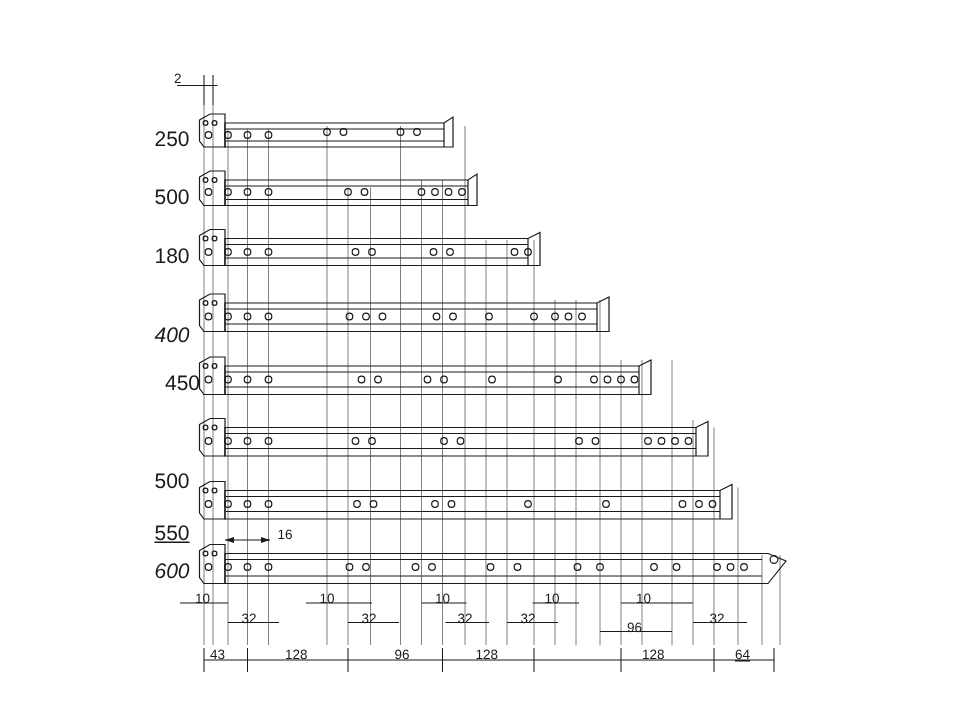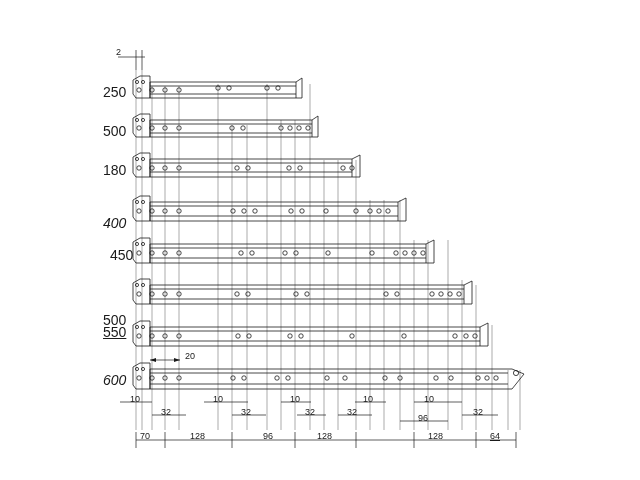--- a/index.html
+++ b/index.html
@@ -292,39 +292,39 @@
   </svg>
 
   <div class="lbl" style="left:116px;top:48px;">2</div>
 
   <div class="lbl row" style="left:103px;top:85px;">250</div>
   <div class="lbl row" style="left:103px;top:124px;">500</div>
   <div class="lbl row" style="left:103px;top:163px;">180</div>
   <div class="lbl row" style="left:103px;top:216px;font-style:italic;">400</div>
   <div class="lbl row" style="left:110px;top:248px;">450</div>
   <div class="lbl row" style="left:103px;top:289px;margin-top:24px;">500</div>
-  <div class="lbl row" style="left:103px;top:325px;text-decoration:underline;">550</div>
+  <div class="lbl row" style="left:103px;top:348px;text-decoration:underline;">550</div>
   <div class="lbl row" style="left:103px;top:373px;font-style:italic;">600</div>
 
-  <div class="lbl" style="left:185px;top:352px;">20</div>
+  <div class="lbl" style="left:185px;top:352px;">16</div>
 
   <div class="lbl" style="left:130px;top:395px;">10</div>
   <div class="lbl" style="left:213px;top:395px;">10</div>
   <div class="lbl" style="left:290px;top:395px;">10</div>
   <div class="lbl" style="left:363px;top:395px;">10</div>
   <div class="lbl" style="left:424px;top:395px;">10</div>
 
   <div class="lbl" style="left:161px;top:408px;">32</div>
   <div class="lbl" style="left:241px;top:408px;">32</div>
   <div class="lbl" style="left:305px;top:408px;">32</div>
   <div class="lbl" style="left:347px;top:408px;">32</div>
   <div class="lbl" style="left:473px;top:408px;">32</div>
 
   <div class="lbl" style="left:418px;top:414px;">96</div>
 
-  <div class="lbl" style="left:140px;top:432px;">70</div>
+  <div class="lbl" style="left:140px;top:432px;">43</div>
   <div class="lbl" style="left:190px;top:432px;">128</div>
   <div class="lbl" style="left:263px;top:432px;">96</div>
   <div class="lbl" style="left:317px;top:432px;">128</div>
   <div class="lbl" style="left:428px;top:432px;">128</div>
   <div class="lbl" style="left:490px;top:432px;text-decoration:underline;">64</div>
 
 </div>
 
 </body></html>

